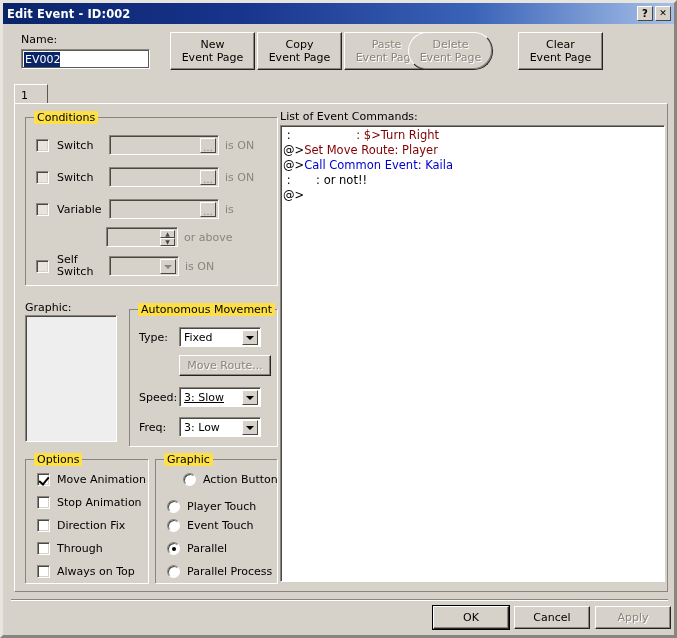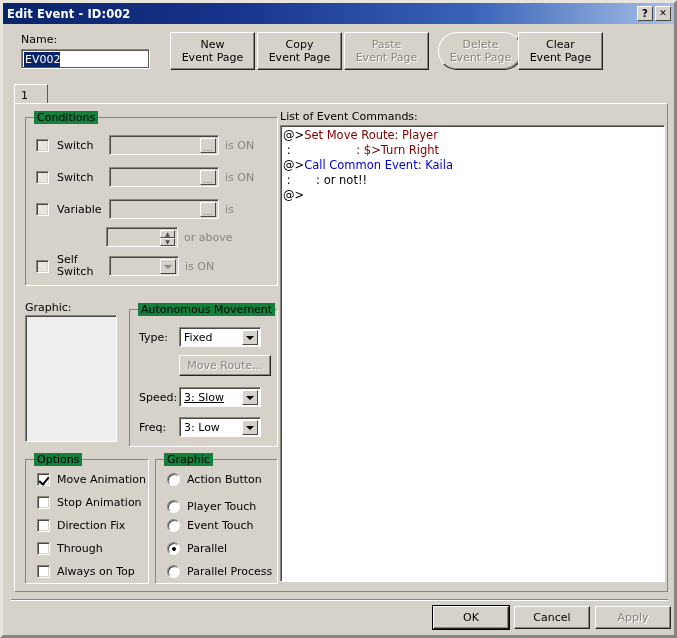--- a/index.html
+++ b/index.html
@@ -145,21 +145,21 @@
   }
   .group-inner {
     position: absolute; left: -1px; top: -1px; right: -1px; bottom: -1px;
     border: 1px solid #ffffff;
     border-left-color: transparent;
     border-top-color: transparent;
     pointer-events: none;
   }
   .group-title {
     position: absolute; top: -7px; left: 8px;
-    background: #15803d;
+    background: #fde047;
     padding: 0 3px;
     font-size: 11px; color: #000;
     white-space: nowrap;
   }
 
   
   .chk {
     width: 13px; height: 13px;
     background: #ffffff;
     border-left: 1px solid #88857e;
@@ -356,21 +356,21 @@
     <span>Event Page</span>
   </div>
   <div class="btn page-btn" style="left:254px;">
     <span>Copy</span>
     <span>Event Page</span>
   </div>
   <div class="btn page-btn disabled" style="left:341px;">
     <span>Paste</span>
     <span>Event Page</span>
   </div>
-  <div class="btn page-btn disabled" style="left:435px;border-radius:20px;">
+  <div class="btn page-btn disabled" style="left:405px;border-radius:20px;">
     <span>Delete</span>
     <span>Event Page</span>
   </div>
   <div class="btn page-btn" style="left:515px;">
     <span>Clear</span>
     <span>Event Page</span>
   </div>
 
   <div id="tabstrip">
     <div id="tab-rest"></div>
@@ -507,21 +507,21 @@
       <div class="row" style="left:11px; top:105px;">
         <div class="chk"></div>
         <span class="lbl" style="margin-left:7px;">Always on Top</span>
       </div>
     </div>
 
     <div class="group" style="left:140px; top:355px; width:123px; height:125px;">
       <div class="group-inner"></div>
       <div class="group-title">Graphic</div>
 
-      <div class="row" style="left:11px; top:13px;">
+      <div class="row" style="left:27px; top:13px;">
         <div class="rad"></div>
         <span class="lbl" style="margin-left:7px;">Action Button</span>
       </div>
       <div class="row" style="left:11px; top:40px;">
         <div class="rad"></div>
         <span class="lbl" style="margin-left:7px;">Player Touch</span>
       </div>
       <div class="row" style="left:11px; top:59px;">
         <div class="rad"></div>
         <span class="lbl" style="margin-left:7px;">Event Touch</span>
@@ -532,22 +532,22 @@
       </div>
       <div class="row" style="left:11px; top:105px;">
         <div class="rad"></div>
         <span class="lbl" style="margin-left:7px;">Parallel Process</span>
       </div>
     </div>
   </div>
 
   <div id="cmd-label">List of Event Commands:</div>
   <div id="cmd-list">
+      <div class="cmd-line"><span style="color: rgb(0, 0, 0);"> : </span><span style="color: rgb(128, 0, 0);">                 : $&gt;Turn Right</span></div>
       <div class="cmd-line"><span style="color: rgb(0, 0, 0);">@&gt;</span><span style="color: rgb(128, 0, 0);">Set Move Route: Player</span></div>
-      <div class="cmd-line"><span style="color: rgb(0, 0, 0);"> : </span><span style="color: rgb(128, 0, 0);">                 : $&gt;Turn Right</span></div>
       <div class="cmd-line"><span style="color: rgb(0, 0, 0);">@&gt;</span><span style="color: rgb(0, 0, 205);">Call Common Event: Kaila</span></div>
       <div class="cmd-line"><span style="color: rgb(0, 0, 0);"> : </span><span style="color: rgb(0, 0, 0);">      : or not!!</span></div>
       <div class="cmd-line"><span style="color: rgb(0, 0, 0);">@&gt;</span><span style="color: rgb(0, 0, 0);"></span></div>
     </div>
 
   <div id="sep"></div>
   <div class="btn bottom-btn default" style="left:430px;">
     <span>OK</span>
   </div>
   <div class="btn bottom-btn" style="left:511px;">

